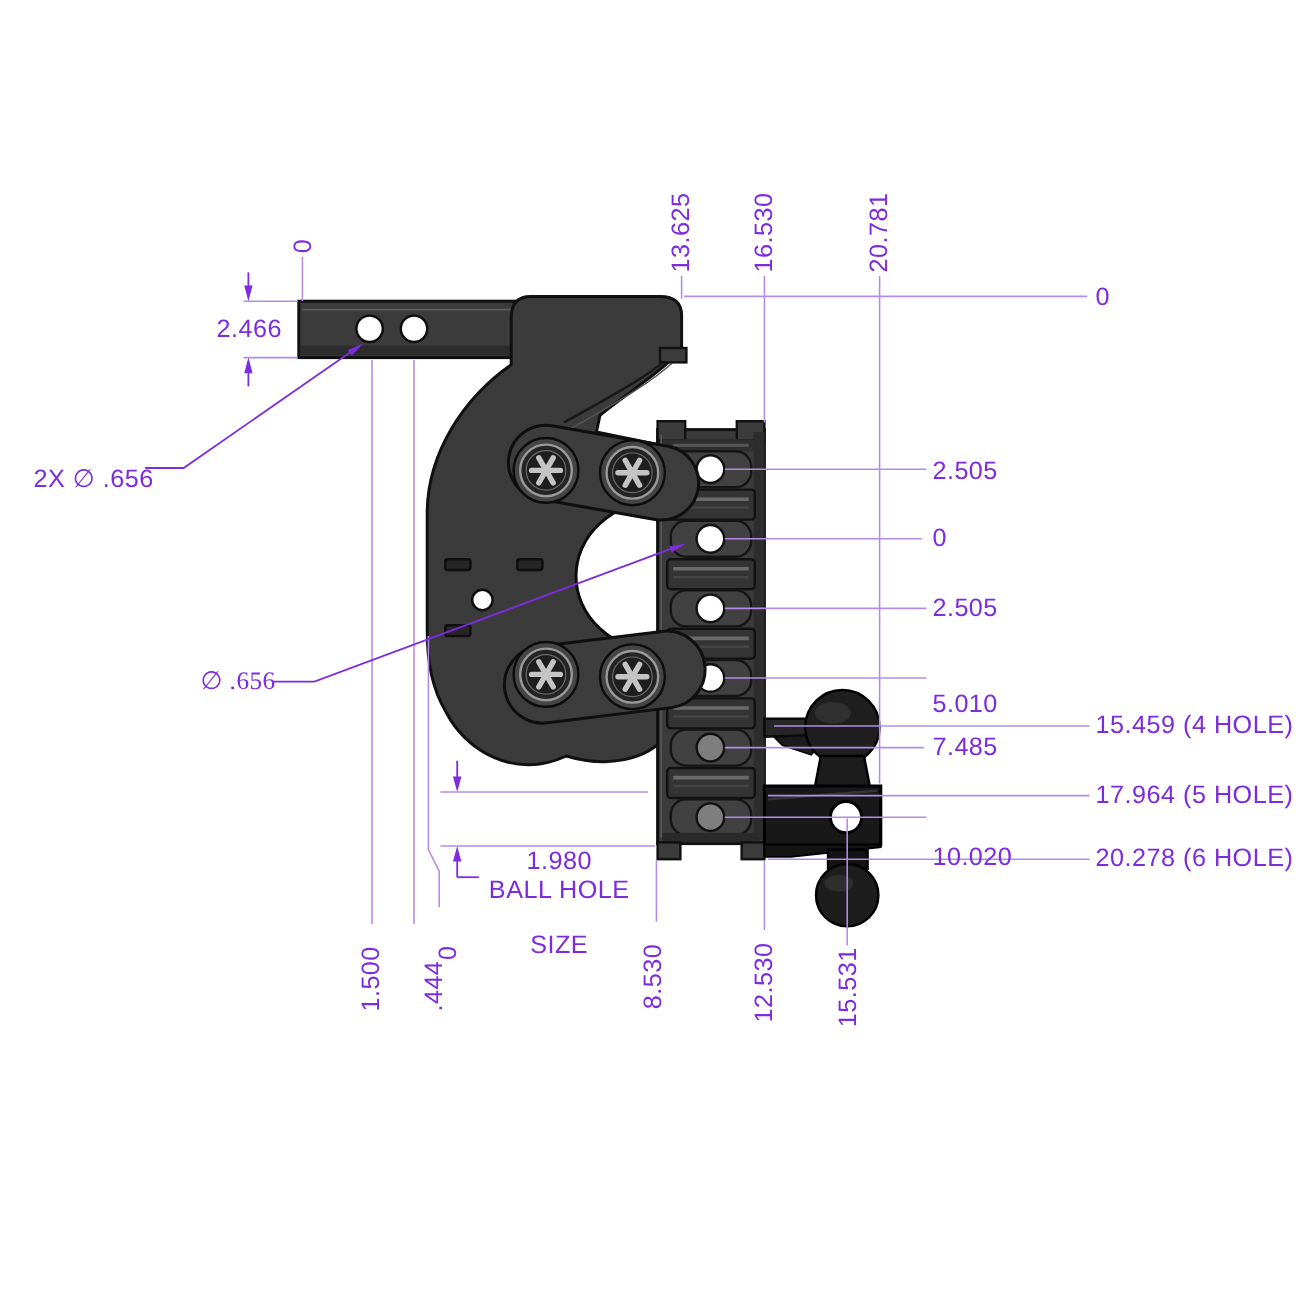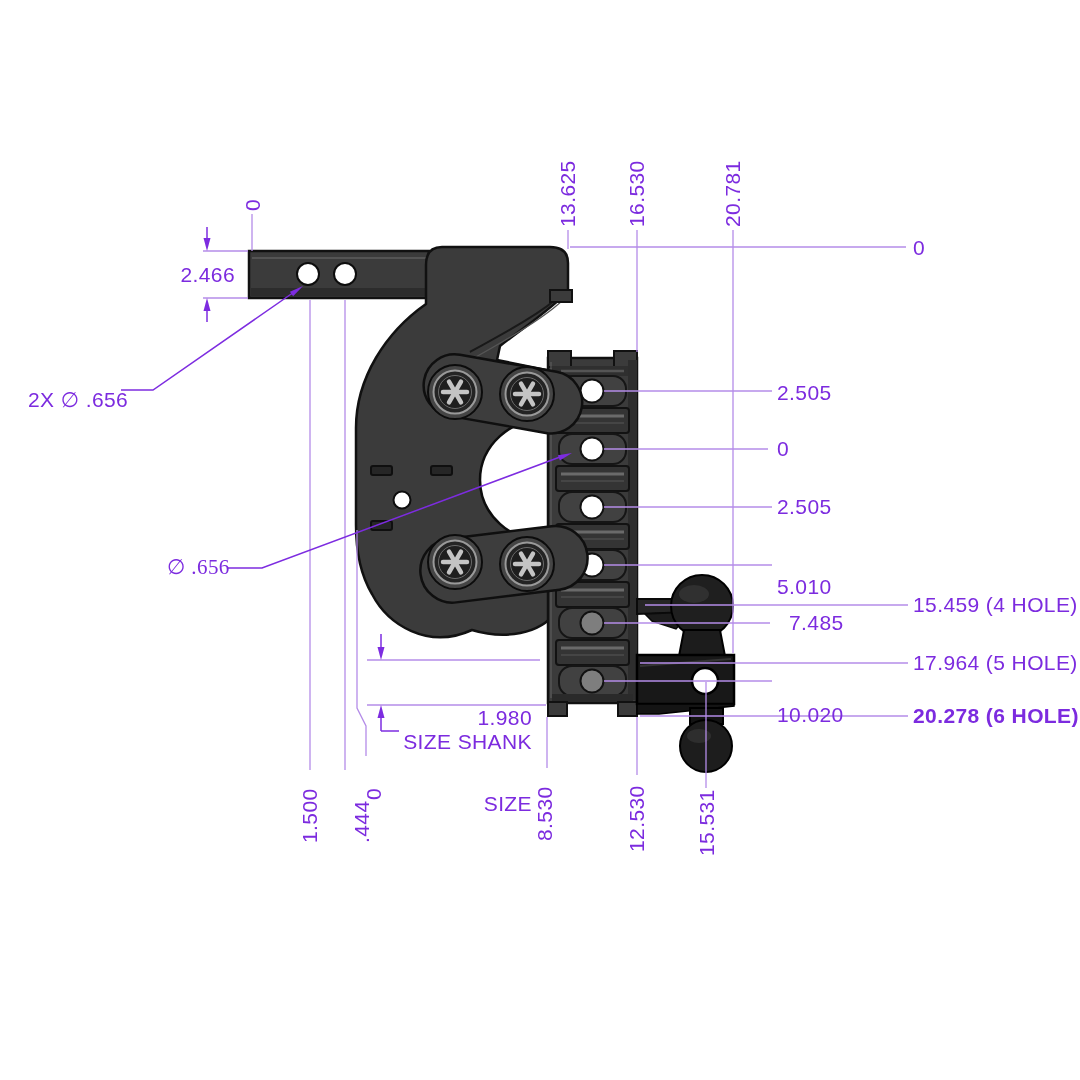--- a/index.html
+++ b/index.html
@@ -3,21 +3,21 @@
 <meta charset="utf-8">
 <style>
   html,body{margin:0;padding:0;background:#ffffff;}
   .canvas{position:relative;width:1080px;height:1080px;background:#ffffff;overflow:hidden;
           font-family:"Liberation Sans",sans-serif;}
   svg{position:absolute;left:0;top:0;}
   .dim{position:absolute;font-size:21px;color:#7c2bdf;letter-spacing:.4px;white-space:nowrap;
        line-height:24px;font-family:"Liberation Sans",sans-serif;}
   .vdim{transform:rotate(-90deg);transform-origin:0 0;}
   .ra{text-align:right;}
-  .ctr{text-align:right;}
+  .ctr{text-align:center;}
 </style>
 </head>
 <body>
 
 <div class="canvas">
 
 <svg width="1080" height="1080" viewBox="0 0 1080 1080">
   <defs>
     <g id="bolt">
       <circle r="27" fill="#454545" stroke="#0c0c0c" stroke-width="2"></circle>
@@ -207,31 +207,31 @@
 <div class="dim vdim" style="left:241px;top:211px;">0</div>
 <div class="dim ra" style="left:150px;top:263px;width:85px;">2.466</div>
 <div class="dim" style="left:28px;top:388px;">2X ∅ .656</div>
 <div class="dim" style="left:167px;top:555px;font-family:Liberation Serif, serif;">∅ .656</div>
 
 <div class="dim" style="left:913px;top:236px;">0</div>
 <div class="dim" style="left:777px;top:381px;">2.505</div>
 <div class="dim" style="left:777px;top:437px;">0</div>
 <div class="dim" style="left:777px;top:495px;">2.505</div>
 <div class="dim" style="left:777px;top:553px;margin-top:22px;">5.010</div>
-<div class="dim" style="left:777px;top:611px;margin-left:12px;">7.485</div>
+<div class="dim" style="left:777px;top:611px;">7.485</div>
 <div class="dim" style="left:777px;top:703px;">10.020</div>
 
 <div class="dim" style="left:913px;top:593px;">15.459 (4 HOLE)</div>
 <div class="dim" style="left:913px;top:651px;text-align:right;">17.964 (5 HOLE)</div>
-<div class="dim" style="left:913px;top:704px;font-weight:bold;">20.278 (6 HOLE)</div>
+<div class="dim" style="left:913px;top:704px;">20.278 (6 HOLE)</div>
 
 <div class="dim vdim" style="left:298px;top:843px;">1.500</div>
 <div class="dim vdim" style="left:350px;top:843px;">.444</div>
 <div class="dim vdim" style="left:362px;top:800px;">0</div>
 <div class="dim vdim" style="left:533px;top:841px;">8.530</div>
 <div class="dim vdim" style="left:625px;top:852px;">12.530</div>
 <div class="dim vdim" style="left:695px;top:856px;">15.531</div>
 
 <div class="dim ctr" style="left:400px;top:706px;width:132px;">1.980</div>
-<div class="dim ctr" style="left:400px;top:730px;width:132px;">SIZE SHANK</div>
-<div class="dim ctr" style="left:400px;top:792px;width:132px;">SIZE</div>
+<div class="dim ctr" style="left:400px;top:730px;width:132px;">BALL HOLE</div>
+<div class="dim ctr" style="left:400px;top:776px;width:132px;">SIZE</div>
 
 </div>
 
 </body></html>

